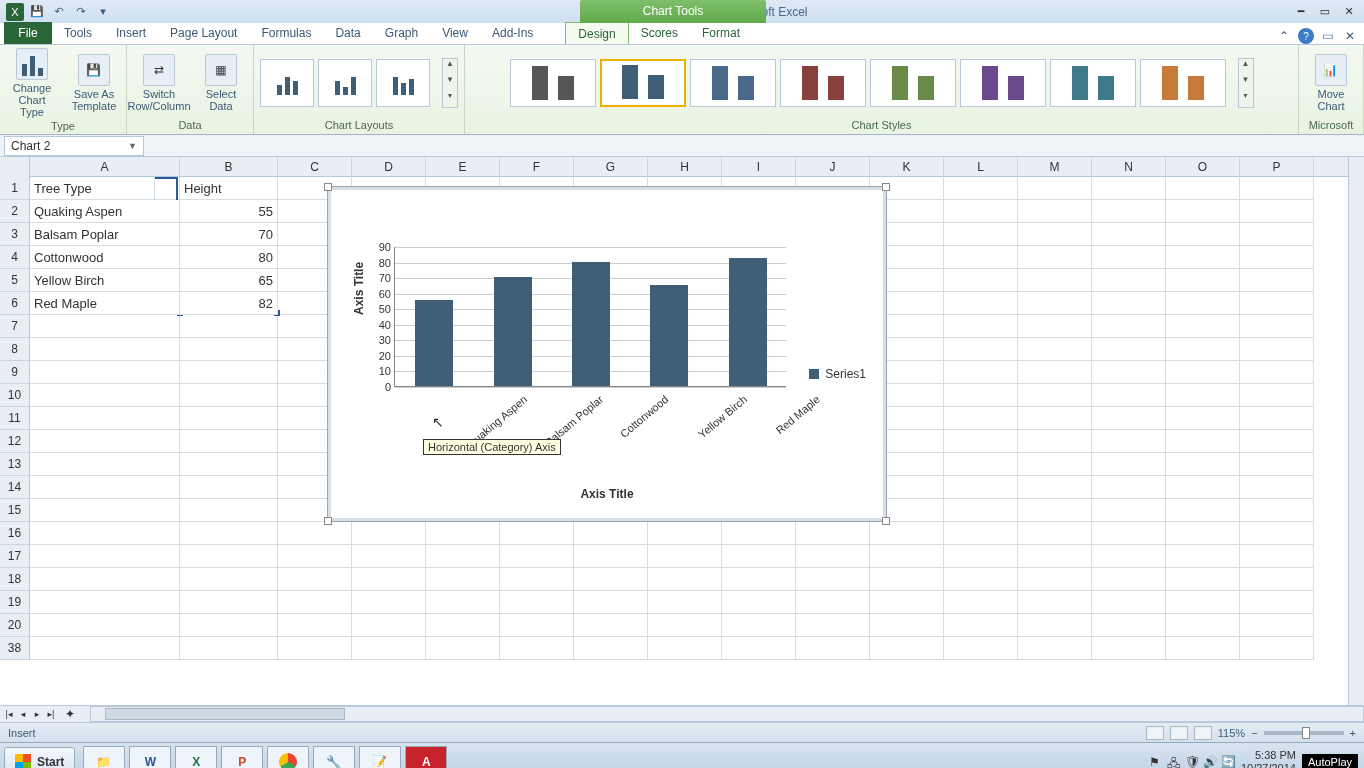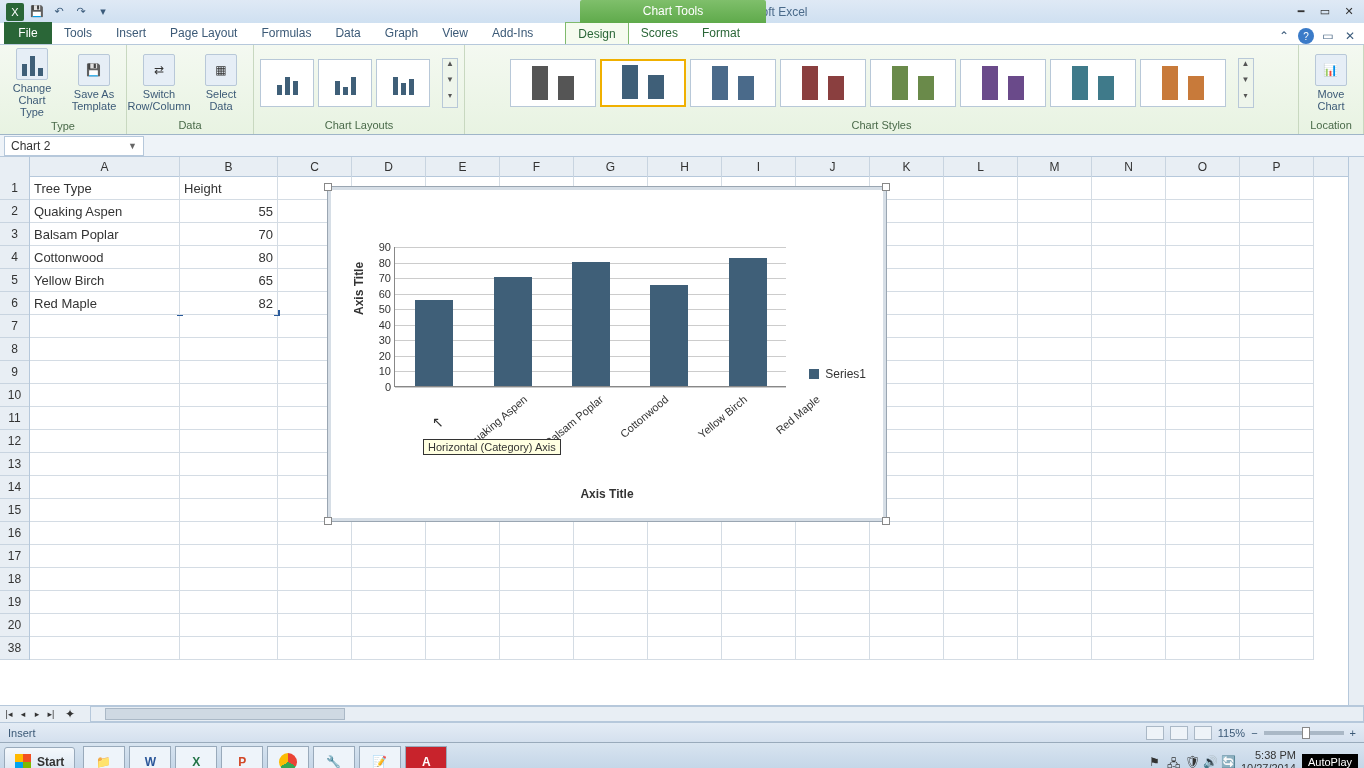--- a/index.html
+++ b/index.html
@@ -267,21 +267,21 @@
     </div>
     <div class="group-label">Chart Styles</div>
   </div>
   <div class="group">
     <div class="group-body">
       <div class="big-btn">
         <div class="big-icon">📊</div>
         <span class="lbl">Move Chart</span>
       </div>
     </div>
-    <div class="group-label">Location</div>
+    <div class="group-label">Microsoft</div>
   </div>
 </div>
 
 <div class="formula-bar">
   <div class="name-box">
     <span>Chart 2</span>
     <span class="dd">▼</span>
   </div>
 </div>
 
@@ -714,21 +714,21 @@
       <div class="resize-h" style="left:-4px;top:-4px"></div>
       <div class="resize-h" style="right:-4px;top:-4px"></div>
       <div class="resize-h" style="left:-4px;bottom:-4px"></div>
       <div class="resize-h" style="right:-4px;bottom:-4px"></div>
     <div class="xcat" style="left: 119.2px; top: 206px;">Quaking Aspen</div>
         <div class="xcat" style="left: 197.6px; top: 206px;">Balsam Poplar</div>
         <div class="xcat" style="left: 276px; top: 206px;">Cottonwood</div>
         <div class="xcat" style="left: 354.4px; top: 206px;">Yellow Birch</div>
         <div class="xcat" style="left: 432.8px; top: 206px;">Red Maple</div>
       </div>
-  <div class="cell" style="left: 0px; top: 0px; width: 150px;">Tree Type</div>
+  <div class="cell" style="left: 0px; top: 0px; width: 125px;">Tree Type</div>
       <div class="cell" style="left: 150px; top: 0px; width: 98px;">Height</div>
       <div class="cell" style="left: 0px; top: 23px; width: 150px;">Quaking Aspen</div>
       <div class="cell num" style="left: 150px; top: 23px; width: 98px;">55</div>
       <div class="cell" style="left: 0px; top: 46px; width: 150px;">Balsam Poplar</div>
       <div class="cell num" style="left: 150px; top: 46px; width: 98px;">70</div>
       <div class="cell" style="left: 0px; top: 69px; width: 150px;">Cottonwood</div>
       <div class="cell num" style="left: 150px; top: 69px; width: 98px;">80</div>
       <div class="cell" style="left: 0px; top: 92px; width: 150px;">Yellow Birch</div>
       <div class="cell num" style="left: 150px; top: 92px; width: 98px;">65</div>
       <div class="cell" style="left: 0px; top: 115px; width: 150px;">Red Maple</div>

